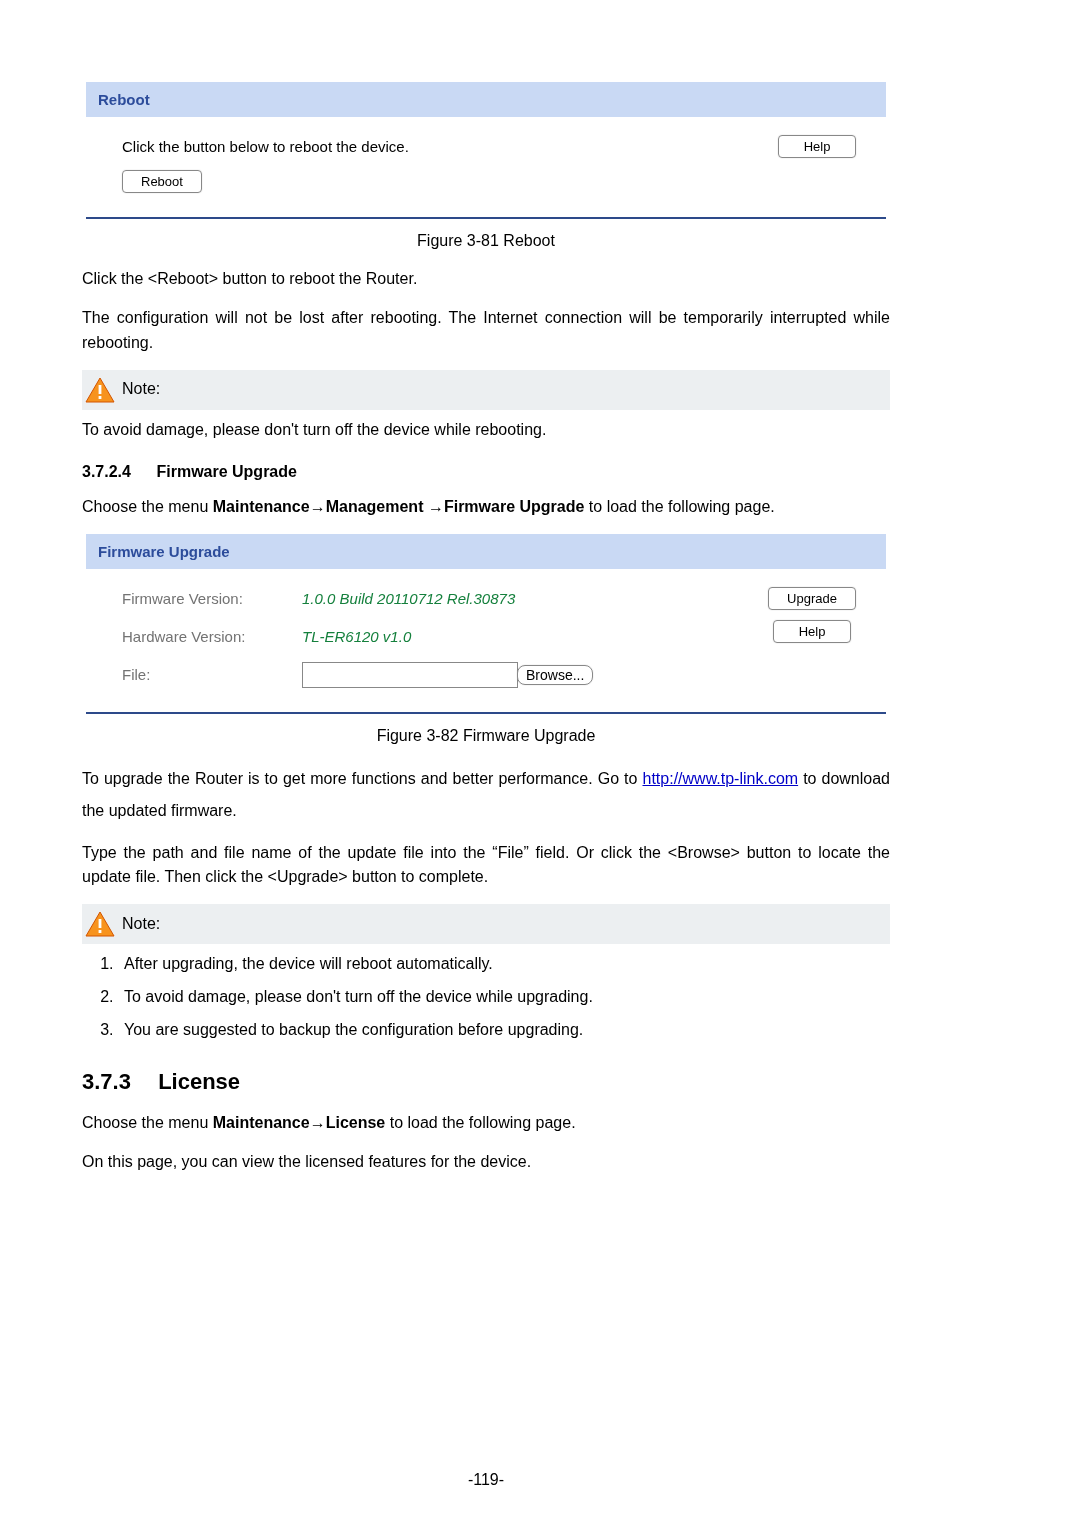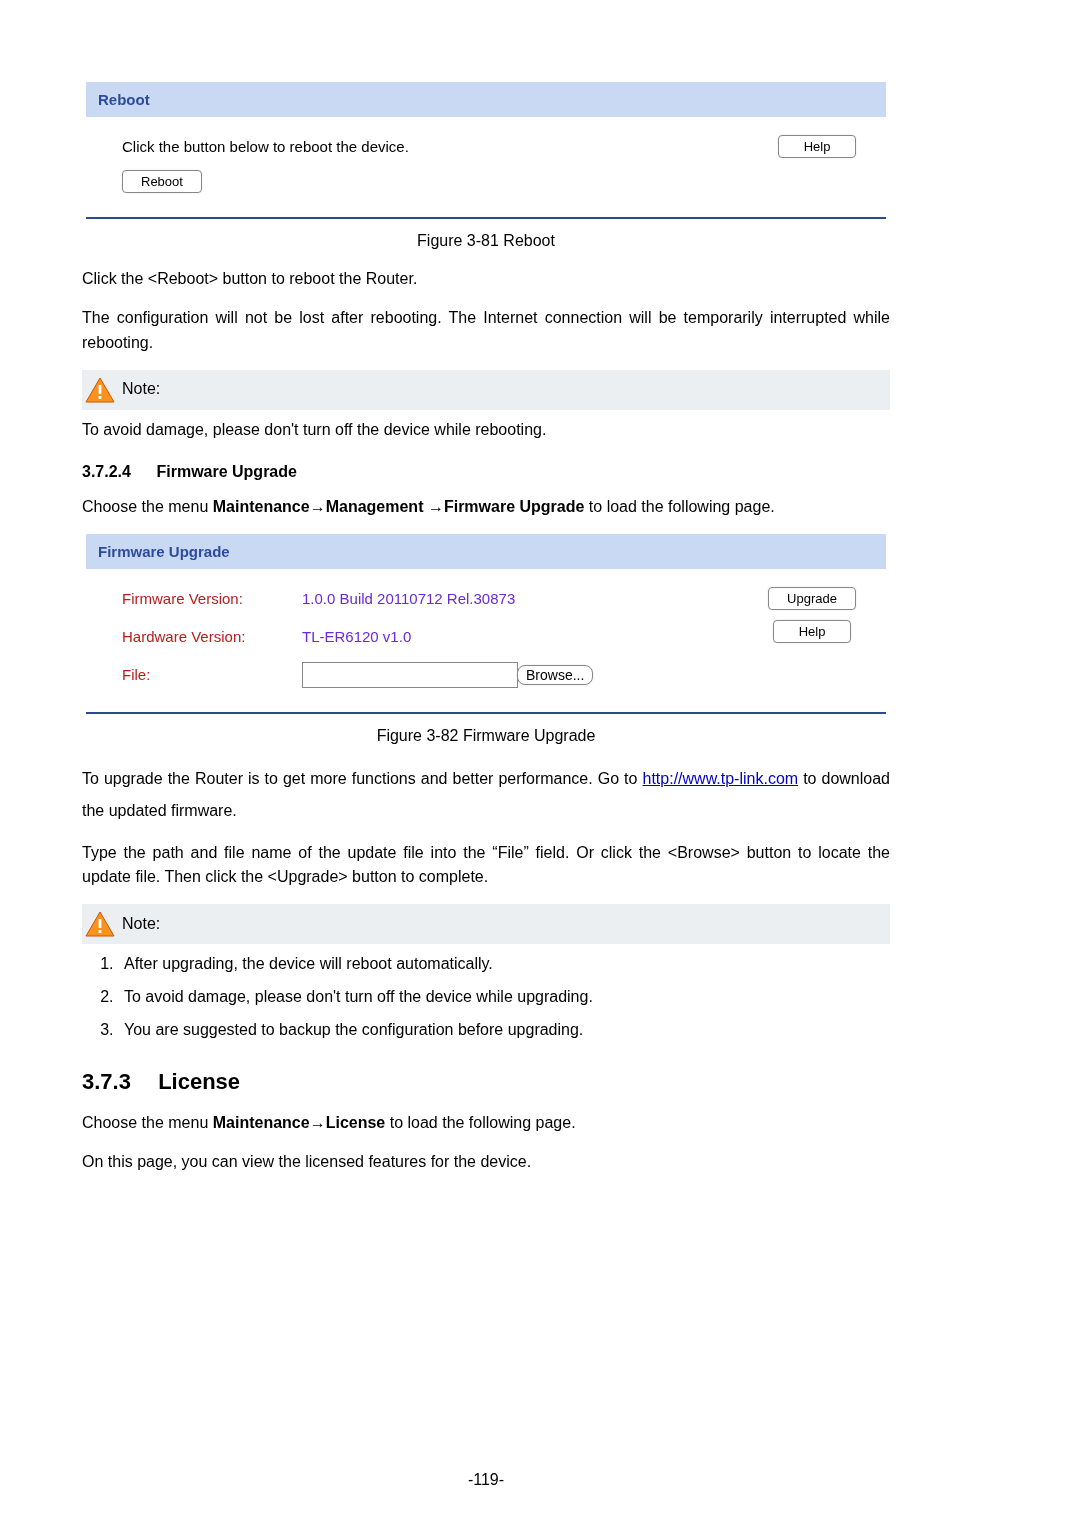--- a/index.html
+++ b/index.html
@@ -58,22 +58,22 @@
     font-family: inherit;
     cursor: pointer;
     box-shadow: 0 0 0 1px rgba(0,0,0,0.03);
   }
   .ui-btn-sm {
     padding: 1px 8px;
     border-radius: 8px;
     font-size: 14px;
   }
   .ui-table { display: grid; grid-template-columns: 180px 320px auto; row-gap: 14px; align-items: center;}
-  .ui-label { color:#b91c1c; }
-  .ui-val   { color:#6d28d9; }
+  .ui-label { color:#737373; }
+  .ui-val   { color:#15803d;font-style:italic; }
   .ui-input {
     height: 22px; width: 210px; border:1px solid #888; background:#fff;
   }
 
   
   .fig-caption {
     text-align: center;
     margin: 10px 0 14px 0;
     font-size: 16px;
   }

